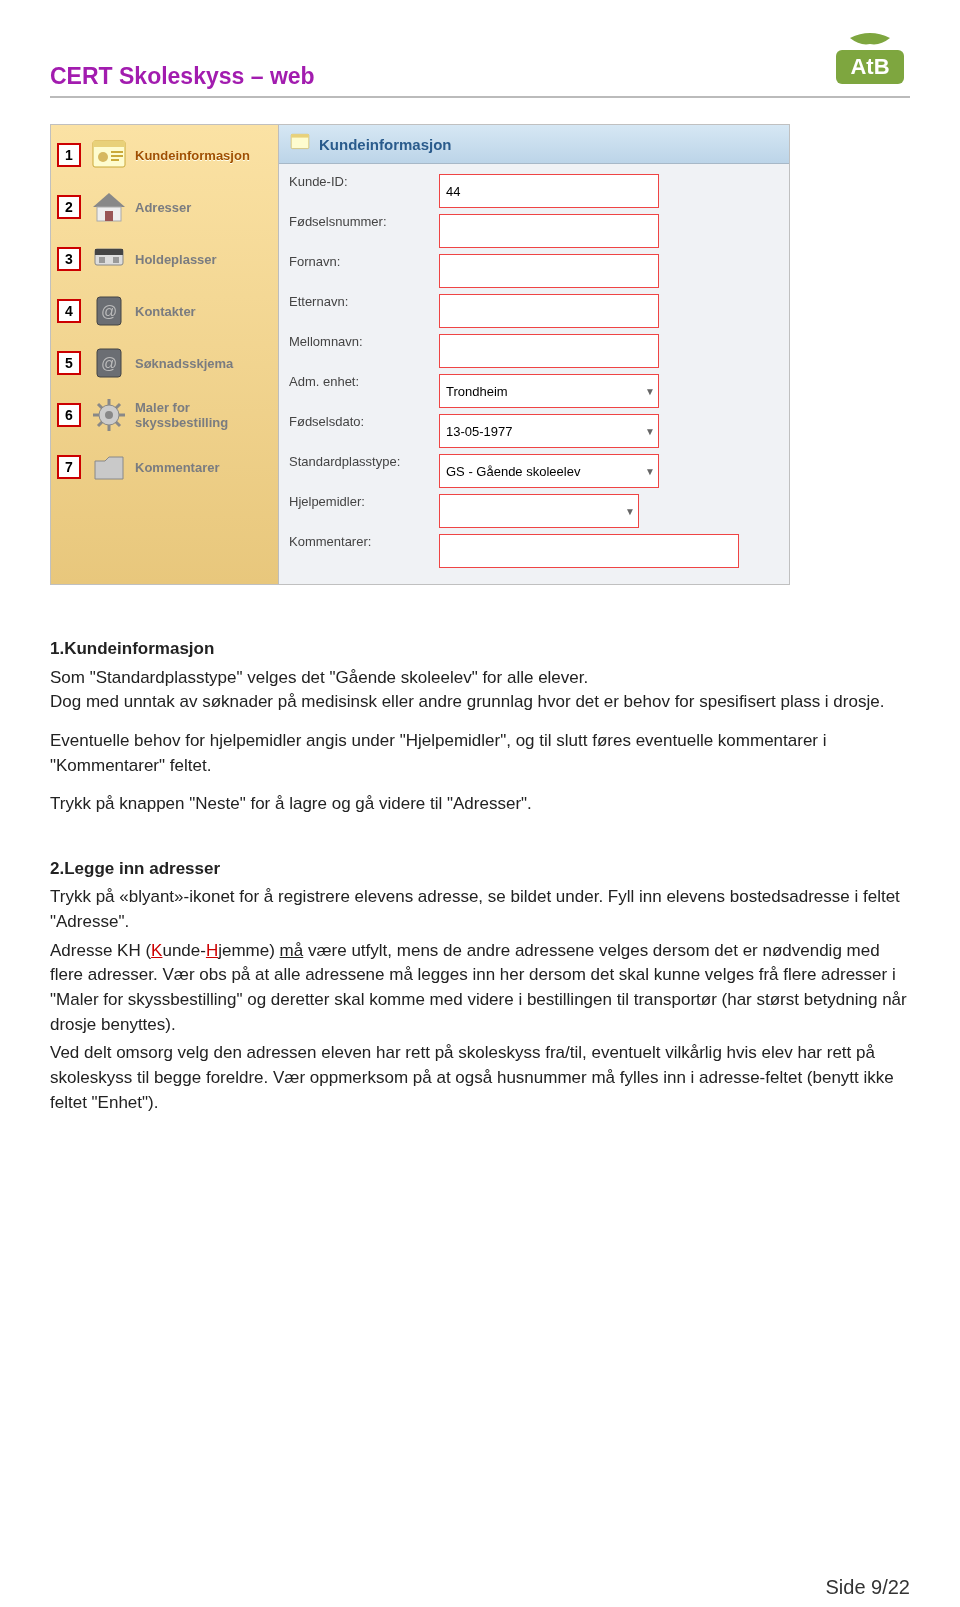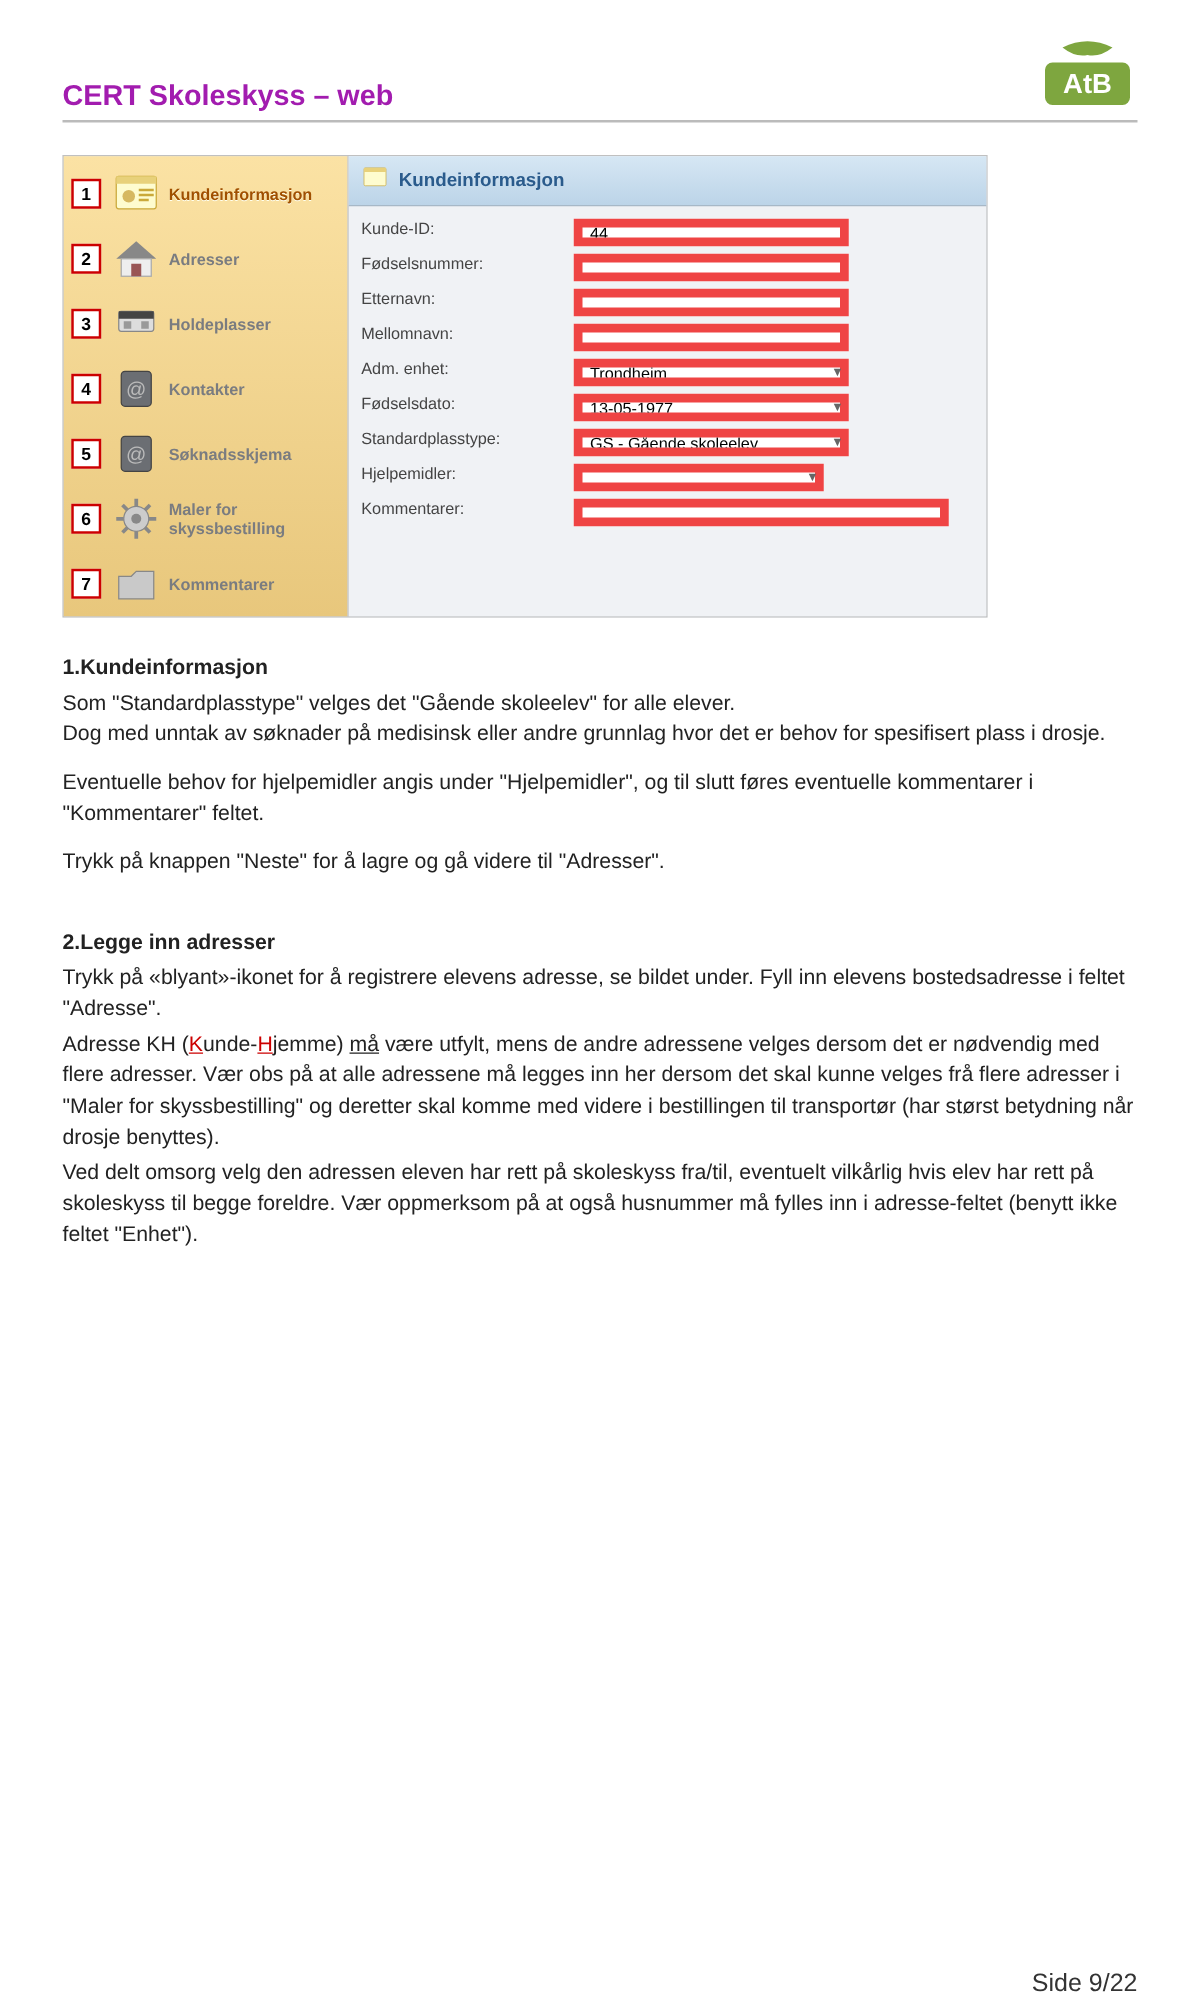--- a/index.html
+++ b/index.html
@@ -101,33 +101,33 @@
     margin-bottom:6px;
     font-size:13px;
     color:#333;
   }
   .form-row .lbl {
     width:150px;
     color:#444;
   }
   .form-row input[type=text] {
     width:220px; height:22px;
-    background:#fff; border:7px solid #ef4444;
-    font-family:inherit; font-size:13px; padding:4px 6px;margin-left:20px;
+    background:#fff; border:1px solid #ef4444;
+    font-family:inherit; font-size:13px; padding:16px 6px;
   }
   .combo { position:relative; display:inline-flex; align-items:center; }
   .combo input { padding-right:22px; }
   .combo .chev {
     position:absolute; right:4px; top:50%; transform:translateY(-50%);
     font-size:10px; color:#666; pointer-events:none;
   }
   .combo.small input { width:200px; }
 
   
-  .body-text { margin-top:28px; font-size:17px; line-height:1.45; color:#222; }
+  .body-text { margin-top:52px; font-size:17px; line-height:1.45; color:#222; }
   .body-text p { margin:0 0 14px 0; }
   .body-text strong { font-weight:bold; }
   .underline { text-decoration:underline; }
   .red-u { color:#c00; text-decoration:underline; }
 
   .footer {
     position:absolute; bottom:8px; right:50px;
     font-size:20px; color:#333;
   }
 </style>
@@ -260,20 +260,24 @@
 
         <div class="form-row">
           <span class="lbl">Kunde-ID:</span>
           <input type="text" value="44" style="">
         </div>
         <div class="form-row">
           <span class="lbl">Fødselsnummer:</span>
           <input type="text" value="" style="">
         </div>
         <div class="form-row">
+          <span class="lbl">Fornavn:</span>
+          <input type="text" value="" style="">
+        </div>
+        <div class="form-row">
           <span class="lbl">Etternavn:</span>
           <input type="text" value="" style="">
         </div>
         <div class="form-row">
           <span class="lbl">Mellomnavn:</span>
           <input type="text" value="" style="">
         </div>
         <div class="form-row">
           <span class="lbl">Adm. enhet:</span>
           <span class="combo">

